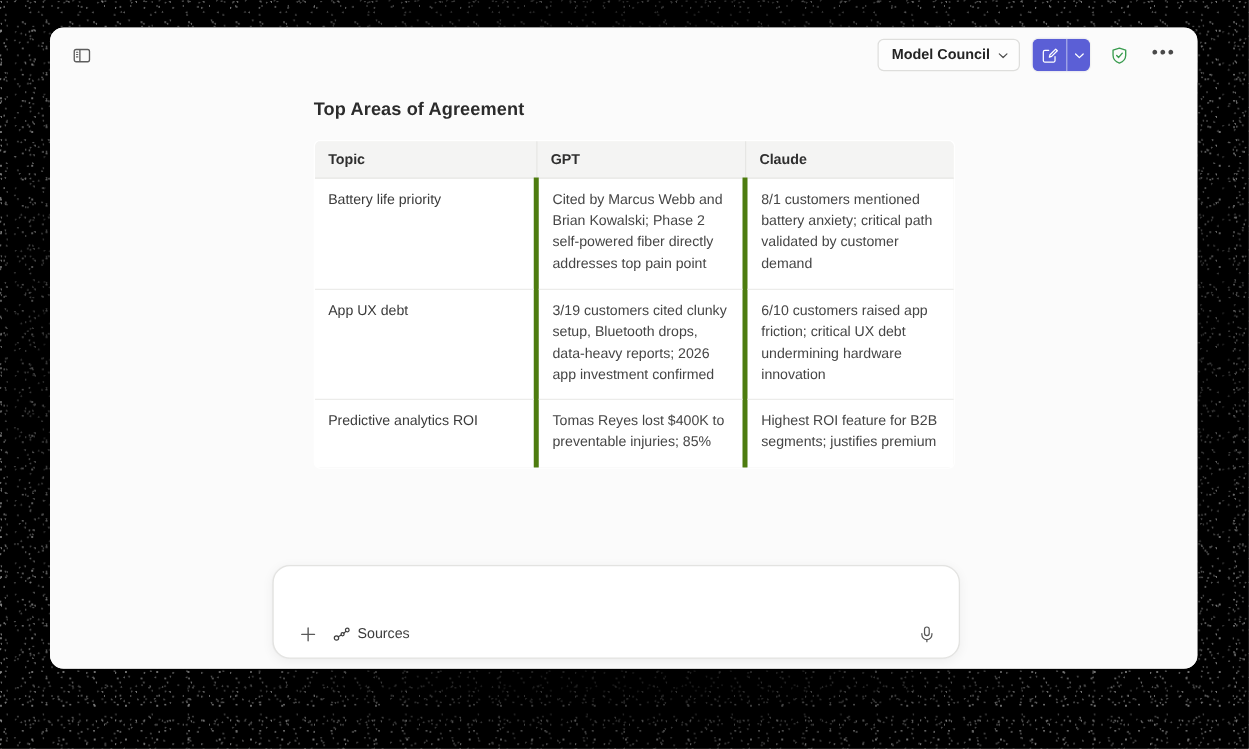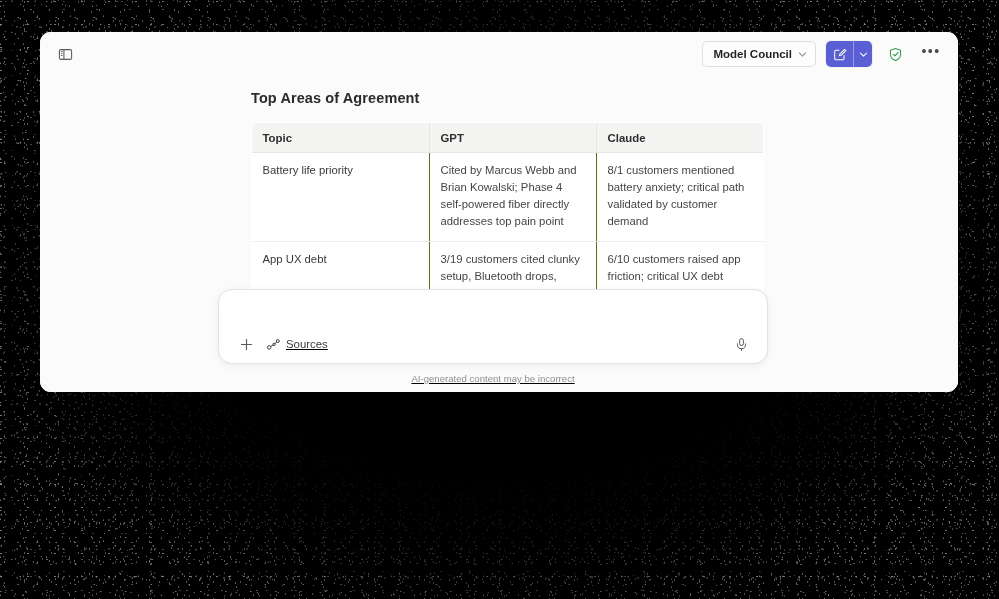--- a/index.html
+++ b/index.html
@@ -61,23 +61,23 @@
     position: absolute;
     inset: 0;
     background:
       radial-gradient(ellipse 54% 56% at 50% 48%, #000 55%, rgba(0,0,0,0.75) 74%, rgba(0,0,0,0) 100%);
   }
 
   
   #window {
     position: absolute;
     left: 40px;
-    top: 32px;
+    top: 22px;
     width: 918px;
-    height: 360px;
+    height: 513px;
     background: #fbfbfb;
     border-radius: 11px;
     overflow: hidden;
     display: flex;
     flex-direction: column;
   }
 
   
   #titlebar {
     height: 44px;
@@ -199,37 +199,36 @@
     vertical-align: middle;
     height: 30px;
   }
   #agreement-table thead th:last-child { border-right: none; }
 
   #agreement-table tbody td {
     padding: 9px 11px 10px 11px;
     vertical-align: top;
     color: #454545;
     line-height: 1.52;
-    border-right: 1px solid #4d7c0f;
+    border-right: 4px solid #4d7c0f;
     border-bottom: 1px solid #ececea;
     background: #ffffff;
   }
   #agreement-table tbody td:last-child { border-right: none; }
   #agreement-table tbody tr:last-child td { border-bottom: 1px solid #ececea; }
   #agreement-table tbody td.topic-cell { color: #3a3a3a; }
 
   
   #composer-wrap {
     position: absolute;
     left: 0; right: 0;
     bottom: 0;
     padding: 0 12px 8px 0;
     background: linear-gradient(to bottom, rgba(251,251,251,0) 0%, rgba(251,251,251,0.92) 14%, #fbfbfb 30%);
     pointer-events: none;
-    text-decoration: underline;
   }
 
   #composer {
     pointer-events: auto;
     width: 550px;
     margin: 0 auto;
     height: 75px;
     background: #ffffff;
     border: 1px solid #e3e3e1;
     border-radius: 14px;
@@ -365,21 +364,21 @@
         <thead>
           <tr>
             <th>Topic</th>
             <th>GPT</th>
             <th>Claude</th>
           </tr>
         </thead>
         <tbody>
           <tr>
             <td class="topic-cell">Battery life priority</td>
-            <td>Cited by Marcus Webb and Brian Kowalski; Phase 4 self-powered fiber directly addresses top pain point</td>
+            <td>Cited by Marcus Webb and Brian Kowalski; Phase 2 self-powered fiber directly addresses top pain point</td>
             <td>8/1 customers mentioned battery anxiety; critical path validated by customer demand</td>
           </tr>
           <tr>
             <td class="topic-cell">App UX debt</td>
             <td>3/19 customers cited clunky setup, Bluetooth drops, data-heavy reports; 2026 app investment confirmed</td>
             <td>6/10 customers raised app friction; critical UX debt undermining hardware innovation</td>
           </tr>
           <tr>
             <td class="topic-cell">Predictive analytics ROI</td>
             <td>Tomas Reyes lost $400K to preventable injuries; 85%</td>
@@ -422,17 +421,16 @@
             <svg width="15" height="15" viewBox="0 0 16 16" fill="none" aria-hidden="true">
               <rect x="6.0" y="1.7" width="4.0" height="7.4" rx="2.0" stroke="currentColor" stroke-width="1.05" fill="none"></rect>
               <path d="M3.7 7.3 v0.9 a4.3 4.3 0 0 0 8.6 0 v-0.9" stroke="currentColor" stroke-width="1.05" fill="none" stroke-linecap="round"></path>
               <line x1="8" y1="12.5" x2="8" y2="14.3" stroke="currentColor" stroke-width="1.05" stroke-linecap="round"></line>
             </svg>
           </button>
 
         </div>
       </div>
 
-      <div id="disclaimer">AI-generated content may be incorrect</div>
 
     </div>
   </div>
 </div>
 
 </body></html>

